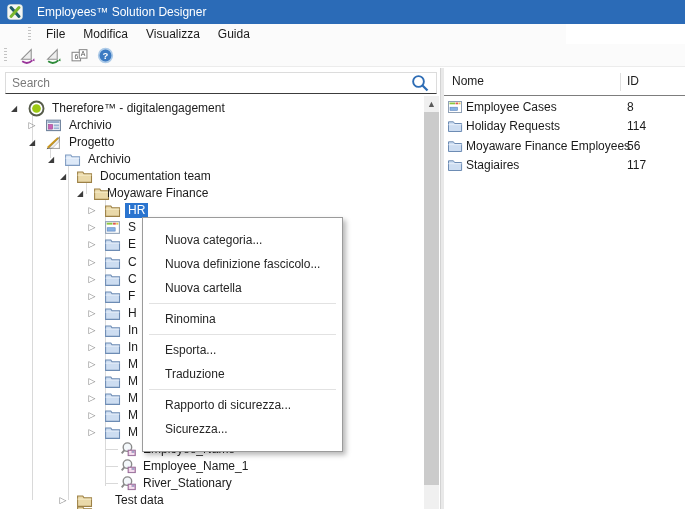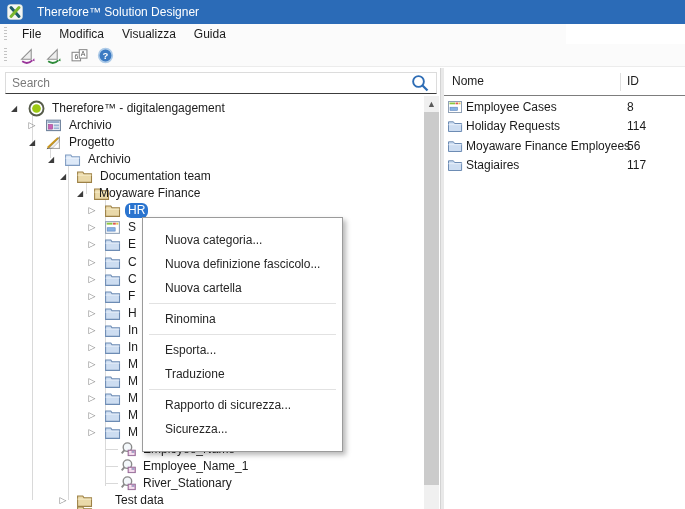--- a/index.html
+++ b/index.html
@@ -5,21 +5,21 @@
   * { margin:0; padding:0; box-sizing:border-box; }
   html,body { width:685px; height:509px; overflow:hidden; }
   body { font-family:"Liberation Sans", sans-serif; font-size:12px; background:#ffffff; position:relative; color:#262626; }
 
   
   .titlebar { position:absolute; left:0; top:0; width:685px; height:24px; background:#2b6bb7; display:flex; align-items:center; }
   .titlebar .logo { margin-left:7px; width:16px; height:16px; flex:0 0 auto; }
   .titlebar .title { color:#ffffff; margin-left:14px; font-size:12px; }
 
   
-  .menubar { position:absolute; left:0; top:24px; width:566px; height:20px; background:#fbfbfb; display:flex; align-items:center; }
+  .menubar { position:absolute; left:0; top:24px; width:566px; height:20px; background:#fbfbfb; display:flex; align-items:center;padding-left:24px; }
   .grip { width:3px; height:14px; margin-left:4px; background-image:repeating-linear-gradient(to bottom,#c3c3c3 0 1px,transparent 1px 3px); flex:0 0 auto; }
   .menubar .menu-item { padding:0 9px; height:20px; line-height:20px; color:#1b1b1b; }
   .menubar .menu-item:first-of-type { margin-left:6px; }
 
   
   .toolbar { position:absolute; left:0; top:44px; width:685px; height:23px; background:#fbfbfb; display:flex; align-items:center; border-bottom:1px solid #ececec; }
   .toolbar .tb-icon { width:24px; height:20px; display:flex; align-items:center; justify-content:center; margin-left:2px; }
   .toolbar .tb-icon:first-of-type { margin-left:8px; }
 
   
@@ -71,21 +71,21 @@
 <body>
 
 <div class="titlebar">
   <span class="logo">
     <svg viewBox="0 0 16 16" width="16" height="16">
       <rect x="0.5" y="0.5" width="15" height="15" rx="3" fill="#f4f6f4" stroke="#d9e2d5" stroke-width="0.5"></rect>
       <path d="M4 3.5 L12 12.5" stroke="#1d5e66" stroke-width="3" stroke-linecap="round"></path>
       <path d="M12 3.5 L4 12.5" stroke="#79b82e" stroke-width="3" stroke-linecap="round"></path>
     </svg>
   </span>
-  <span class="title">Therefore™ Solution Designer</span>
+  <span class="title">Employees™ Solution Designer</span>
 </div>
 
 <div class="menubar">
   <span class="grip"></span>
   <span id="menubar-items"><span class="menu-item">File</span><span class="menu-item">Modifica</span><span class="menu-item">Visualizza</span><span class="menu-item">Guida</span></span>
 </div>
 
 <div class="toolbar">
   <span class="grip"></span>
   <span id="toolbar-icons" style="display:flex;align-items:center;">
@@ -182,29 +182,29 @@
               <path d="M1.5 6.7 h13" stroke="#f6ecca" stroke-width="1"></path>
             </svg></span>
           <span class="label" style="left: 97px;">Documentation team</span>
         </div>
         <div class="tree-row" style="top: 89.3px;">
           <span class="arrow expanded" style="left: 74px;">◢</span>
           <span class="node-icon" style="left: 93px;"><svg viewBox="0 0 16 16">
               <path d="M1.5 13.5 V3.8 h4.9 l1.2 1.7 h7 v8 z" fill="#ead9a9" stroke="#9d8146"></path>
               <path d="M1.5 6.7 h13" stroke="#f6ecca" stroke-width="1"></path>
             </svg></span>
-          <span class="label" style="left: 96px;">Moyaware Finance</span>
+          <span class="label" style="left: 104px;">Moyaware Finance</span>
         </div>
         <div class="tree-row" style="top: 106.36px;">
           <span class="arrow collapsed" style="left: 86px;">▷</span>
           <span class="node-icon" style="left: 104px;"><svg viewBox="0 0 16 16">
               <path d="M1.5 13.5 V3.8 h4.9 l1.2 1.7 h7 v8 z" fill="#ead9a9" stroke="#9d8146"></path>
               <path d="M1.5 6.7 h13" stroke="#f6ecca" stroke-width="1"></path>
             </svg></span>
-          <span class="label selected" style="left: 125px; border-radius: 6px;">HR</span>
+          <span class="label selected" style="left: 125px;">HR</span>
         </div>
         <div class="tree-row" style="top: 123.42px;">
           <span class="arrow collapsed" style="left: 86px;">▷</span>
           <span class="node-icon" style="left: 104px;"><svg viewBox="0 0 16 16">
               <rect x="1.5" y="2.5" width="13" height="11" fill="#ffffff" stroke="#8fa0b5"></rect>
               <rect x="2.5" y="3.5" width="5.5" height="1.8" fill="#8cc63f"></rect>
               <rect x="8.5" y="3.5" width="2.6" height="1.8" fill="#de5a4e"></rect>
               <rect x="11.5" y="3.5" width="2" height="1.8" fill="#e8c54a"></rect>
               <rect x="3" y="8.2" width="7.5" height="3.2" fill="#88b2e4" stroke="#5d87c0" stroke-width="0.6"></rect>
             </svg></span>

